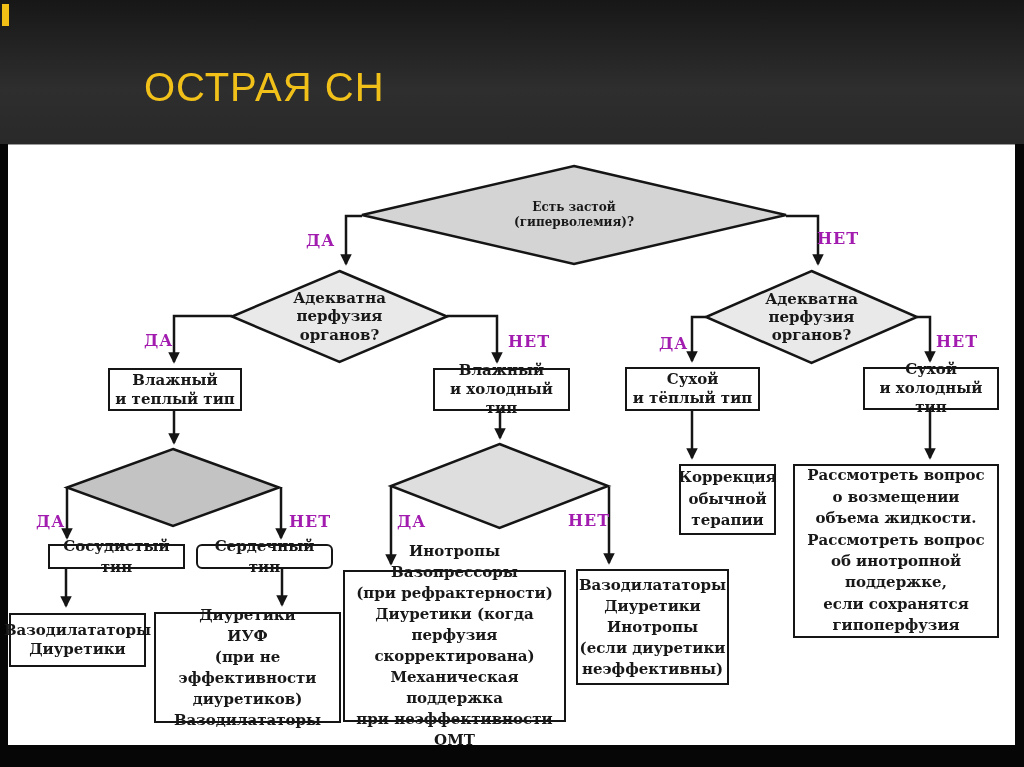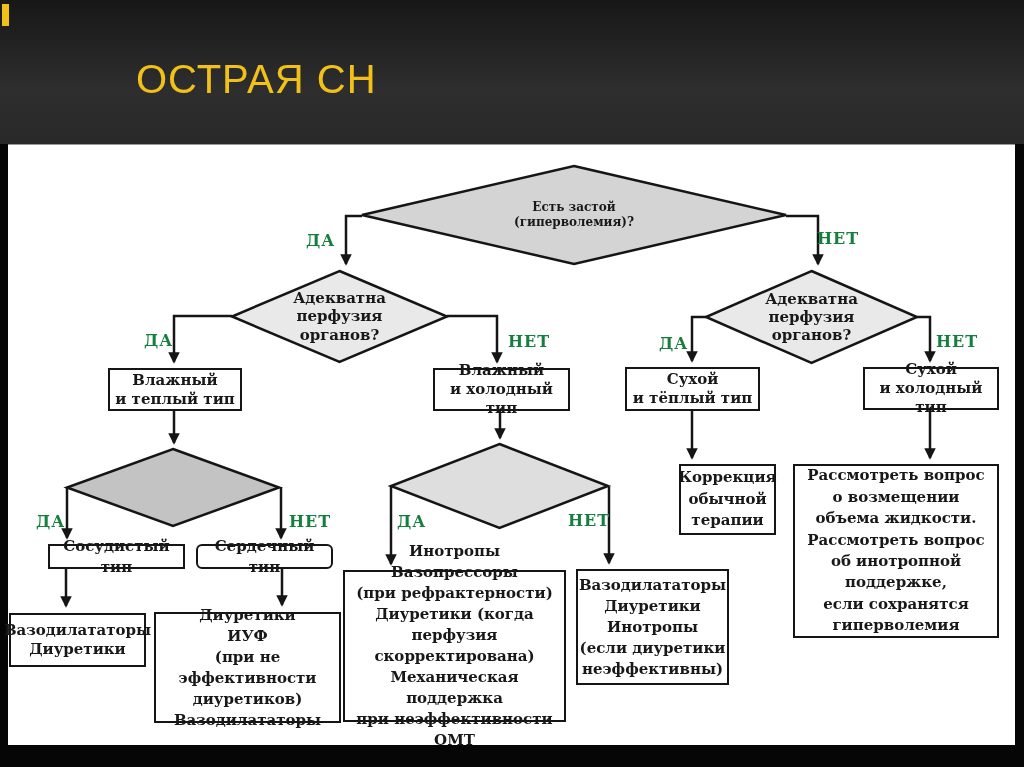--- a/index.html
+++ b/index.html
@@ -1,30 +1,30 @@
 <!DOCTYPE html>
 <html><head>
 <meta charset="utf-8">
 <style>
   html,body{margin:0;padding:0;}
   body{width:1024px;height:767px;background:#060606;font-family:"DejaVu Serif","Liberation Serif",serif;}
   .slide{position:relative;width:1024px;height:767px;overflow:hidden;background:#060606;}
   .header{position:absolute;left:0;top:0;width:1024px;height:144px;
           background:linear-gradient(180deg,#171717 0%,#2e2e2e 62%,#292929 100%);}
   .accent{position:absolute;left:2px;top:4px;width:7px;height:22px;background:#F2BF17;}
-  .title{position:absolute;left:128px;top:50px;margin:8px;font-family:"Liberation Sans","DejaVu Sans",sans-serif;
+  .title{position:absolute;left:128px;top:50px;margin:16px;font-family:"Liberation Sans","DejaVu Sans",sans-serif;
          font-weight:500;font-size:40px;line-height:42px;letter-spacing:1px;color:#F1C11A;text-align:right;}
   .panel{position:absolute;left:8px;top:144px;width:1007px;height:600px;background:#ffffff;border-top:1px solid #9a9a9a;}
   .wires{position:absolute;left:0;top:0;}
   .dtext{position:absolute;display:flex;align-items:center;justify-content:center;text-align:center;
          font-weight:700;color:#181818;white-space:pre-line;line-height:1.22;}
   .box{position:absolute;box-sizing:border-box;border:2.5px solid #151515;background:#ffffff;
        display:flex;align-items:center;justify-content:center;text-align:center;
        font-weight:700;color:#181818;font-size:15px;line-height:1.4;white-space:pre-line;}
-  .blabel{position:absolute;font-size:16px;font-weight:700;color:#15803d;letter-spacing:1px;}
+  .blabel{position:absolute;font-size:16px;font-weight:700;color:#a21caf;letter-spacing:1px;}
 </style>
 </head>
 <body>
 
 <div class="slide">
 
   <div class="header">
     <div class="accent"></div>
     <h1 class="title">ОСТРАЯ СН</h1>
   </div>
@@ -106,21 +106,21 @@
     <div class="box" style="left:635px;top:319px;width:97px;height:71px;line-height:1.45;margin-left:36px;">Коррекция
 обычной
 терапии</div>
     <div class="box" style="left:785px;top:319px;width:206px;height:174px;line-height:1.43;">Рассмотреть вопрос
 о возмещении
 объема жидкости.
 Рассмотреть вопрос
 об инотропной
 поддержке,
 если сохранятся
-гиперволемия</div>
+гипоперфузия</div>
 
     <div class="blabel" style="left:298px;top:86px;">ДА</div>
     <div class="blabel" style="left:809px;top:84px;">НЕТ</div>
     <div class="blabel" style="left:136px;top:186px;">ДА</div>
     <div class="blabel" style="left:500px;top:187px;">НЕТ</div>
     <div class="blabel" style="left:651px;top:189px;">ДА</div>
     <div class="blabel" style="left:928px;top:187px;">НЕТ</div>
     <div class="blabel" style="left:28px;top:367px;">ДА</div>
     <div class="blabel" style="left:281px;top:367px;">НЕТ</div>
     <div class="blabel" style="left:389px;top:367px;">ДА</div>

